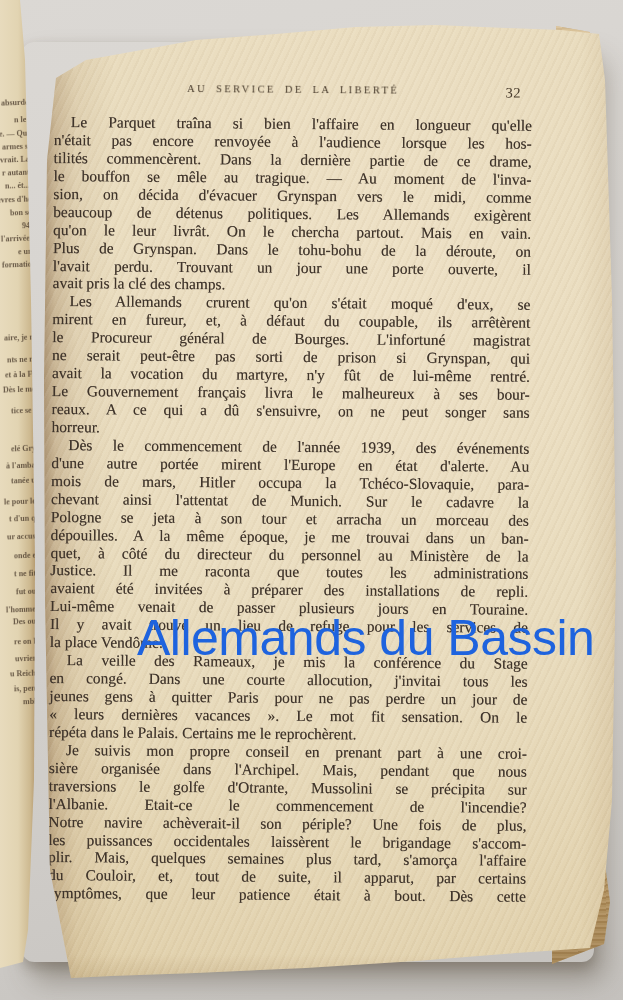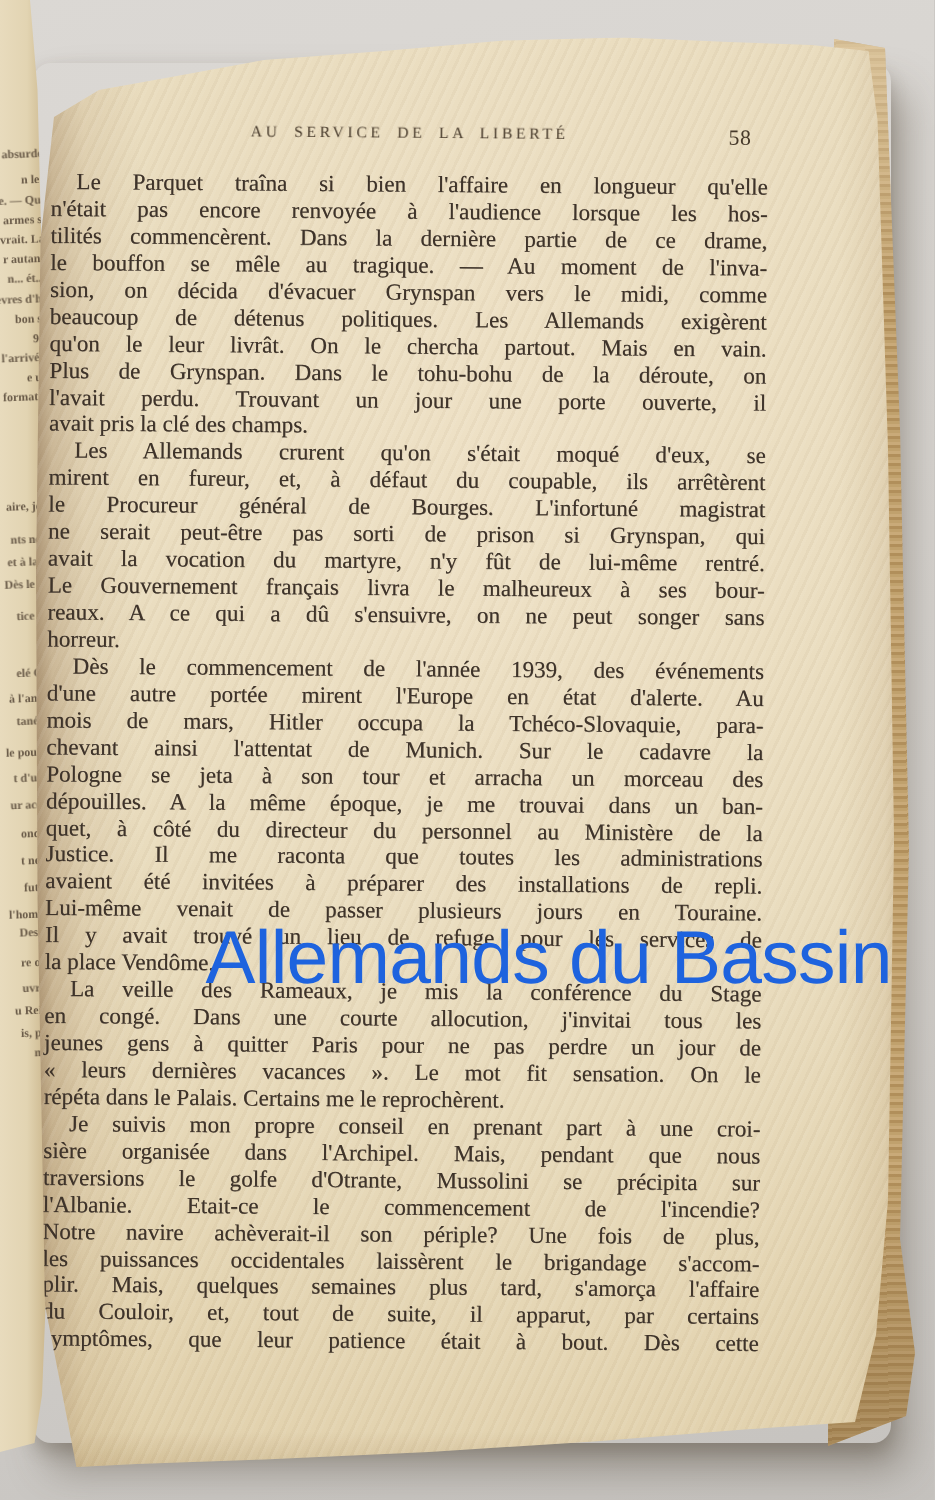--- a/index.html
+++ b/index.html
@@ -14,21 +14,21 @@
     clip-path:polygon(0 0,20px 0,25px 60px,31px 300px,35px 560px,34px 780px,28px 930px,23px 962px,0 968px);}
   .fragment{position:absolute;right:4px;white-space:nowrap;font-size:8px;font-weight:bold;
     color:#47382a;opacity:.78;filter:blur(.4px);transform:rotate(-2deg);line-height:1;}
   
   .stack-right{position:absolute;left:548px;top:26px;width:66px;height:940px;z-index:3;
     background:
       linear-gradient(180deg,rgba(238,222,190,.55) 0%,rgba(0,0,0,0) 18%,rgba(0,0,0,0) 80%,rgba(120,90,50,.35) 100%),
       repeating-linear-gradient(178deg,#c9aa79 0 2px,#b18f5b 2px 4px,#c0a16d 4px 6px);
     clip-path:polygon(8px 0,42px 6px,52px 260px,58px 540px,52px 800px,62px 876px,56px 918px,4px 938px);}
   
-  .main-page{position:absolute;left:22px;top:20px;width:580px;height:960px;z-index:4;
+  .main-page{position:absolute;left:42px;top:20px;width:580px;height:960px;z-index:4;
     background:
       repeating-linear-gradient(115deg,rgba(255,255,255,.05) 0 2px,rgba(0,0,0,0) 2px 5px,rgba(120,90,50,.045) 5px 7px),
       linear-gradient(90deg,rgba(104,70,36,.52) 0px,rgba(134,100,62,.30) 13px,rgba(160,130,90,.13) 34px,rgba(0,0,0,0) 72px),
       linear-gradient(270deg,rgba(150,115,70,.28) 0px,rgba(150,115,70,.10) 12px,rgba(0,0,0,0) 42px),
       linear-gradient(0deg,rgba(140,110,65,.18) 0px,rgba(0,0,0,0) 26px),
       radial-gradient(120% 90% at 55% 30%,#eee1c6 0%,#e9dcbe 45%,#e2d2ae 80%,#dac79c 100%);
     clip-path:polygon(14px 58px,44px 40px,94px 31px,154px 20px,234px 14px,314px 7px,394px 5px,464px 8px,519px 10px,557px 14px,
       563px 60px,570px 280px,574px 540px,570px 780px,562px 870px,548px 928px,
       474px 933px,374px 941px,264px 948px,154px 953px,69px 956px,29px 958px,
       8px 850px,3px 580px,2px 360px,5px 140px);}
@@ -89,21 +89,21 @@
       <span class="fragment" style="top: 685px;">is, pen</span>
       <span class="fragment" style="top: 698px;">mbl</span>
     </div>
 
   <div class="stack-right"></div>
 
   <div class="main-page">
     <div class="page-content">
       <div class="running-head">
         <div class="running-title">AU SERVICE DE LA LIBERTÉ</div>
-        <div class="page-number">58</div>
+        <div class="page-number">32</div>
       </div>
       <div class="body-text">
           <div class="line first">Le Parquet traîna si bien l'affaire en longueur qu'elle</div>
           <div class="line">n'était pas encore renvoyée à l'audience lorsque les hos-</div>
           <div class="line">tilités commencèrent. Dans la dernière partie de ce drame,</div>
           <div class="line">le bouffon se mêle au tragique. — Au moment de l'inva-</div>
           <div class="line">sion, on décida d'évacuer Grynspan vers le midi, comme</div>
           <div class="line">beaucoup de détenus politiques. Les Allemands exigèrent</div>
           <div class="line">qu'on le leur livrât. On le chercha partout. Mais en vain.</div>
           <div class="line">Plus de Grynspan. Dans le tohu-bohu de la déroute, on</div>

